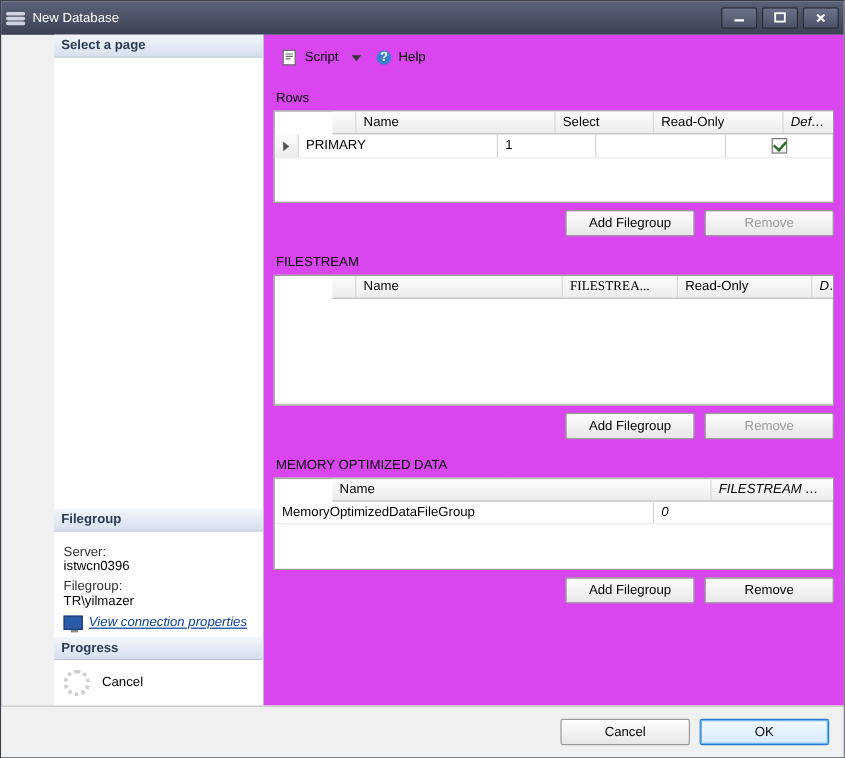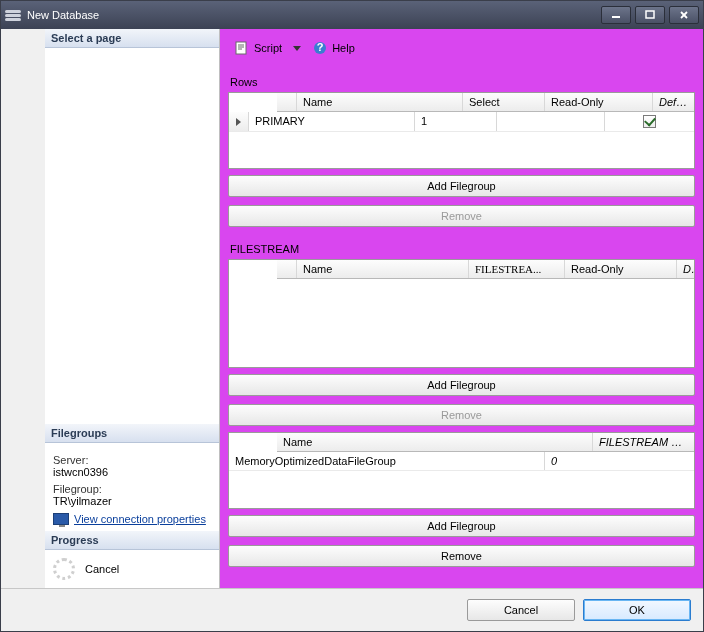--- a/index.html
+++ b/index.html
@@ -16,21 +16,21 @@
 .side-section-header { background:linear-gradient(#f2f5fa,#d7e0ef); border-bottom:1px solid #b7c4d8; padding:3px 6px; font-weight:bold; color:#2b3c55; }
 .side-pages { padding:4px 4px 4px 8px; flex:0 0 auto; }
 .page-item { display:flex; align-items:center; gap:6px; padding:1px 0; cursor:default; }
 .page-icon { width:16px; height:13px; background:linear-gradient(#fff8d0,#f1e08a); border:1px solid #c9b85c; border-radius:1px; position:relative; }
 .page-icon::before { content:""; position:absolute; top:-3px; left:1px; width:6px; height:3px; background:#f1e08a; border:1px solid #c9b85c; border-bottom:none; border-radius:1px 1px 0 0; }
 .page-item a { color:#000; text-decoration:none; }
 .side-gap { flex:1; }
 .side-conn { padding:6px 8px; }
 .side-conn .lbl { color:#333; margin-top:5px; }
 .side-conn .val { color:#000; margin-bottom:2px; }
-.linkrow { display:flex; align-items:flex-start; gap:5px; margin-top:6px; }
+.linkrow { display:flex; align-items:flex-start; gap:5px; margin-top:6px;font-style:italic; }
 .mon-icon { width:16px; height:12px; background:#2a5aa8; border:1px solid #1c3f77; position:relative; }
 .mon-icon::after{content:"";position:absolute;bottom:-3px;left:5px;width:6px;height:2px;background:#888;}
 .linkrow a { color:#0a3f9c; text-decoration:underline; cursor:pointer; }
 .progress-box { padding:8px; display:flex; align-items:center; gap:10px; }
 .spinner { width:22px; height:22px; border-radius:50%; border:3px dotted #cfcfcf; }
 .mainpane { flex:1; display:flex; flex-direction:column; background:#d946ef; padding:6px 8px 0 8px; min-width:0; }
 .toolbar { display:flex; align-items:center; gap:3px; padding:3px 2px 8px 2px; }
 .tb-item { display:flex; align-items:center; gap:4px; padding:2px 4px; cursor:default; }
 .tb-icon { width:16px; height:16px; display:inline-block; }
 .dropdown-caret { width:0; height:0; border-left:4px solid transparent; border-right:4px solid transparent; border-top:5px solid #333; margin:0 4px; }
@@ -39,21 +39,21 @@
 .grid-head { display:flex; background:linear-gradient(#fdfdfd,#ececec); border-bottom:1px solid #b8b8b8;margin-left:48px; }
 .grid-head .col, .grid-row .cell { padding:3px 6px; border-right:1px solid #d8d8d8; overflow:hidden; white-space:nowrap; text-overflow:ellipsis; }
 .grid-head .col:last-child, .grid-row .cell:last-child { border-right:none;font-style:italic; }
 .grid-body { min-height:46px; }
 .grid-row { display:flex; border-bottom:1px solid #eaeaea; }
 .row-indicator { width:20px; background:linear-gradient(#fdfdfd,#ececec); border-right:1px solid #d0d0d0; display:flex; align-items:center; justify-content:center; }
 .row-indicator::before { content:""; width:0;height:0;border-top:4px solid transparent;border-bottom:4px solid transparent;border-left:5px solid #555; }
 .btn { min-width:108px; height:22px; border:1px solid #9a9a9a; background:linear-gradient(#fdfdfd,#e7e7e7); border-radius:2px; cursor:default; text-align:center; padding:0 10px; line-height:20px; }
 .btn[disabled] { color:#9a9a9a; }
 .btn.primary { border:1px solid #2a7ccf; box-shadow:0 0 0 1px #69b6f3 inset; background:linear-gradient(#f2f8ff,#d7eaff); }
-.btnrow { display:flex; justify-content:flex-end; gap:8px; margin:6px 0;flex-direction:column; }
+.btnrow { display:flex; justify-content:flex-end; gap:8px; margin:6px 0; }
 .footer { border-top:1px solid #c7c7c7; padding:10px 12px; display:flex; justify-content:flex-end; gap:8px; background:#f0f0f0; }
 .chk { width:13px; height:13px; border:1px solid #7a7a7a; background:linear-gradient(#fff,#eee); display:inline-flex; align-items:center; justify-content:center; }
 .chk.checked::after{content:"";width:8px;height:5px;border-left:2px solid #2a6b2a;border-bottom:2px solid #2a6b2a;transform:rotate(-48deg);margin-top:-2px;}
 
 
 .rows .col.c-ind, .rows .cell.c-ind { width:20px; padding:0; }
 .rows .col.c-name, .rows .cell.c-name { width:166px; }
 .rows .col.c-files, .rows .cell.c-files { width:82px; }
 .rows .col.c-ro, .rows .cell.c-ro { width:108px; }
 .rows .col.c-def, .rows .cell.c-def { flex:1; text-align:center; }
@@ -100,21 +100,21 @@
           <line x1="2" y1="2" x2="8" y2="8" stroke="#fff" stroke-width="1.8"></line>
           <line x1="8" y1="2" x2="2" y2="8" stroke="#fff" stroke-width="1.8"></line>
         </svg>
       </span>
   </div>
 
   <div class="client">
     <div class="sidebar">
       <div class="side-section-header">Select a page</div>
       <div class="side-gap"></div>
-      <div class="side-section-header">Filegroups</div>
+      <div class="side-section-header">Filegroup</div>
       <div class="side-conn">
         <div class="lbl">Server:</div>
         <div class="val">istwcn0396</div>
         <div class="lbl">Filegroup:</div>
         <div class="val">TR\yilmazer</div>
         <div class="linkrow">
           <span class="mon-icon"></span>
           <a>View connection properties</a>
         </div>
       </div>
@@ -179,20 +179,21 @@
           <div class="col c-ro">Read-Only</div>
           <div class="col c-def">Default</div>
         </div>
         <div class="grid-body"></div>
       </div>
       <div class="btnrow">
         <button class="btn">Add Filegroup</button>
         <button class="btn" disabled="">Remove</button>
       </div>
 
+      <div class="section-label">MEMORY OPTIMIZED DATA</div>
       <div class="grid g-mo mo">
         <div class="grid-head">
           <div class="col c-name">Name</div>
           <div class="col c-ff">FILESTREAM Files</div>
         </div>
         <div class="grid-body">
           <div class="grid-row">
             <div class="cell c-name">MemoryOptimizedDataFileGroup</div>
             <div class="cell c-ff">0</div>
           </div>

